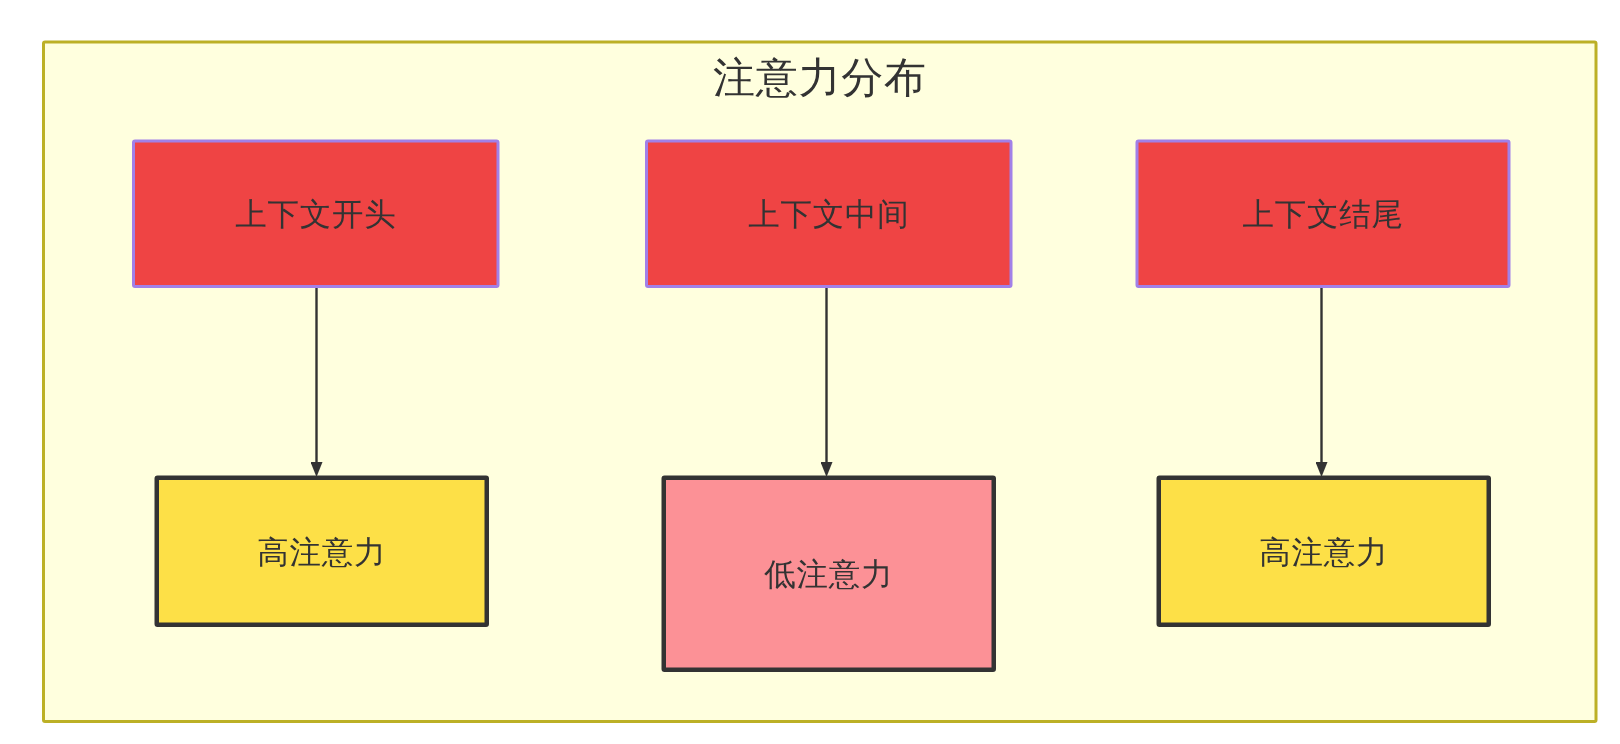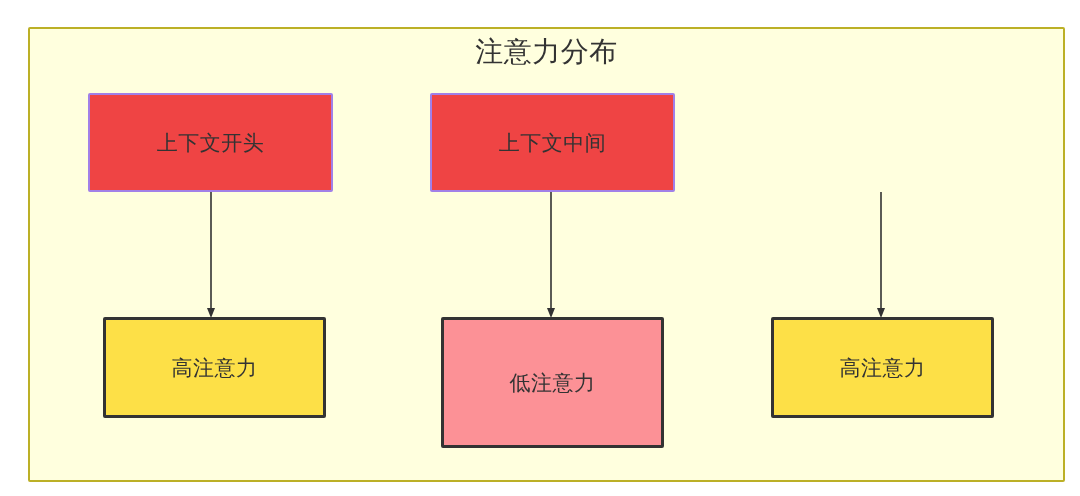--- a/index.html
+++ b/index.html
@@ -112,20 +112,23 @@
   </svg>
 
   <div class="node node-context" style="left:88px; top:93px; width:245px; height:99px;">
     <span>上下文开头</span>
   </div>
 
   <div class="node node-context" style="left:430px; top:93px; width:245px; height:99px;">
     <span>上下文中间</span>
   </div>
 
+  <div class="node node-context" style="left:757px; top:93px; width:250px; height:99px;">
+    <span>上下文结尾</span>
+  </div>
 
   <div class="node node-high" style="left:103px; top:317px; width:223px; height:101px;">
     <span>高注意力</span>
   </div>
 
   <div class="node node-low" style="left:441px; top:317px; width:223px; height:131px;">
     <span>低注意力</span>
   </div>
 
   <div class="node node-high" style="left:771px; top:317px; width:223px; height:101px;">

